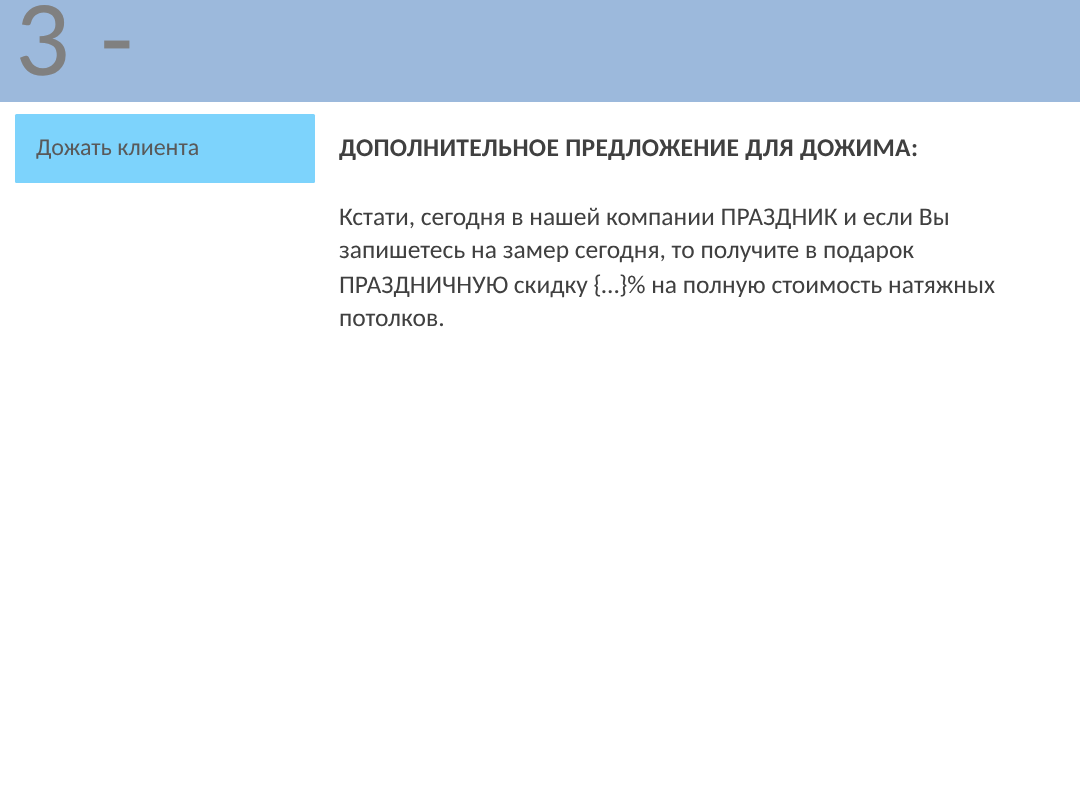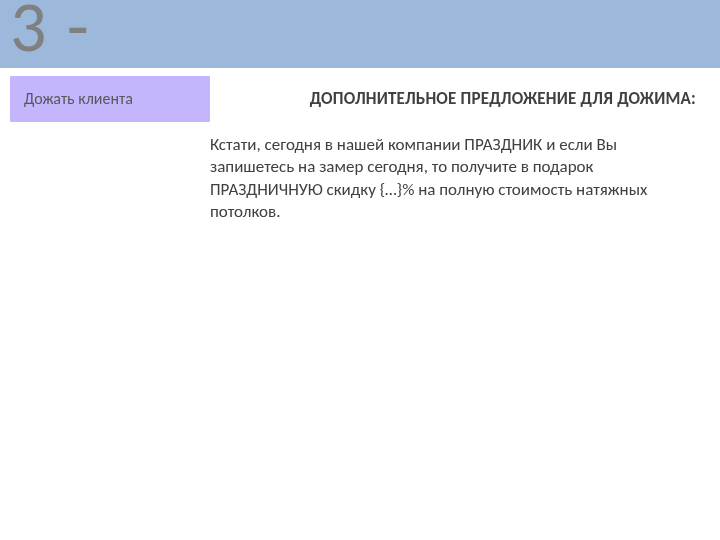--- a/index.html
+++ b/index.html
@@ -28,42 +28,41 @@
       left: 104px; top: 12px;
       font-size: 34px;
       color: #595959;
       font-weight: 400;
     }
 
     .side-label {
       position: absolute;
       left: 10px; top: 76px;
       width: 200px; height: 46px;
-      background: #c4b5fd;
+      background: #7dd3fc;
       color: #595959;
       font-size: 16px;
       line-height: 46px;
       padding-left: 14px;
       border-radius: 1px;
     }
 
     .main-heading {
       position: absolute;
       left: 226px; top: 88px;
       width: 470px;
       font-size: 17px;
       font-weight: 700;
       color: #404040;
       letter-spacing: 0.2px;
-      text-align: right;
     }
 
     .main-text {
       position: absolute;
-      left: 210px; top: 134px;
+      left: 226px; top: 134px;
       width: 460px;
       font-size: 17px;
       line-height: 1.32;
       color: #404040;
     }
   </style>
 </head>
 <body>
 
 <div class="slide">

